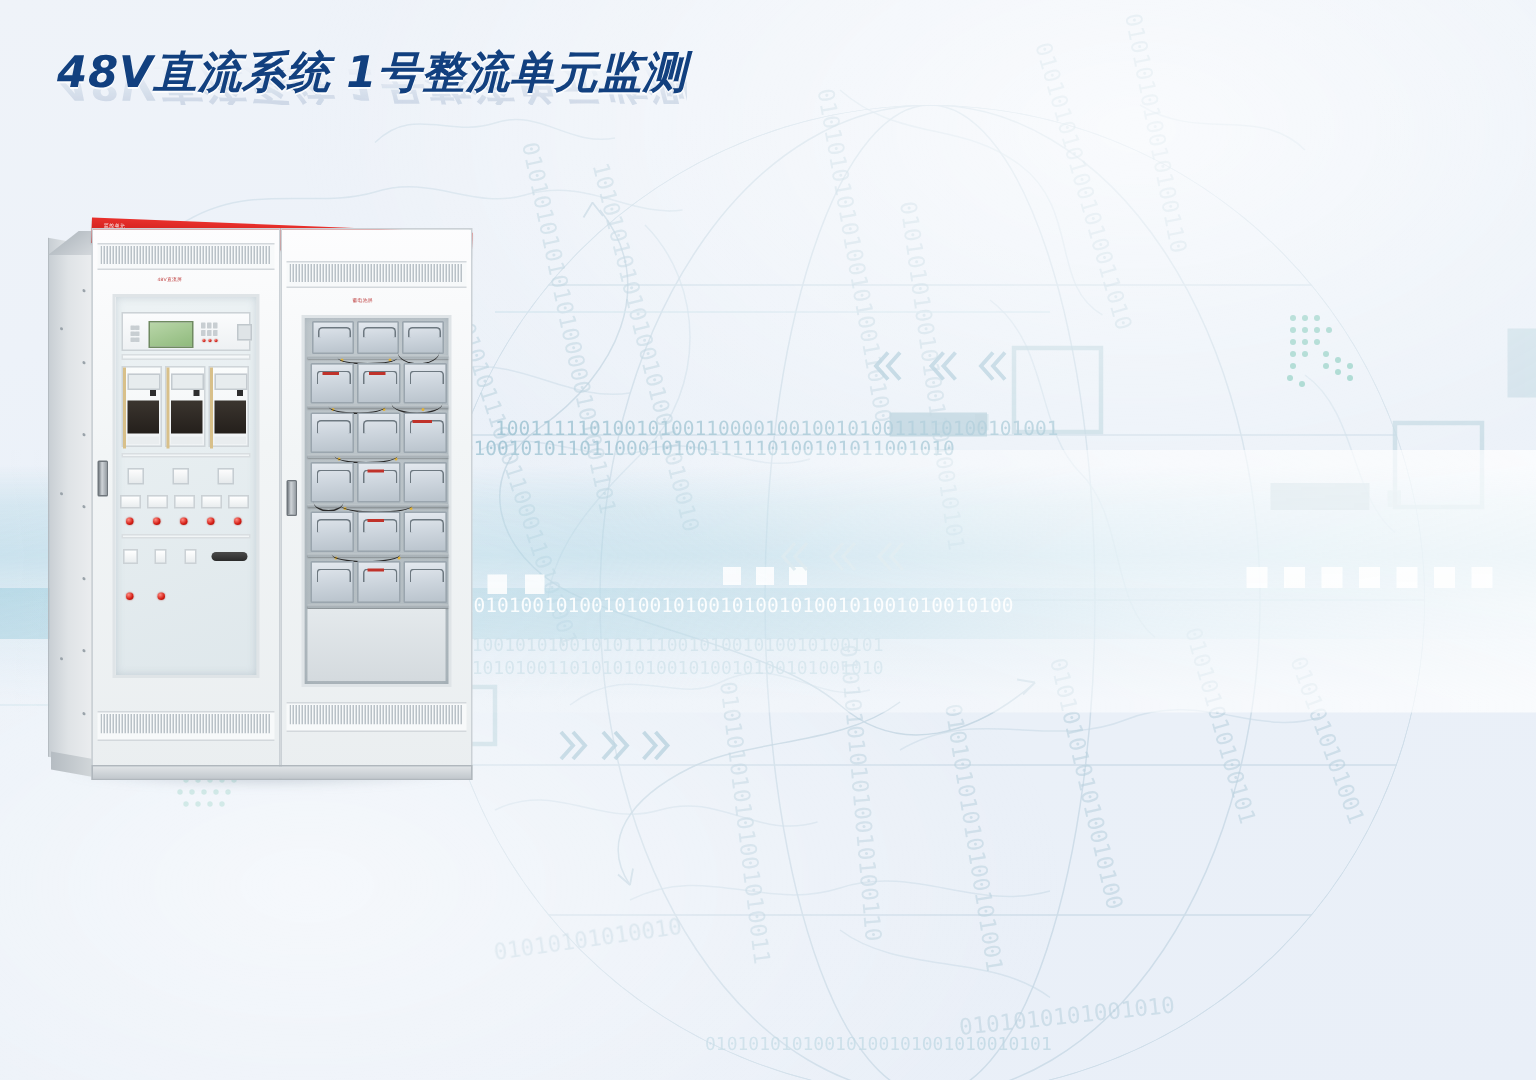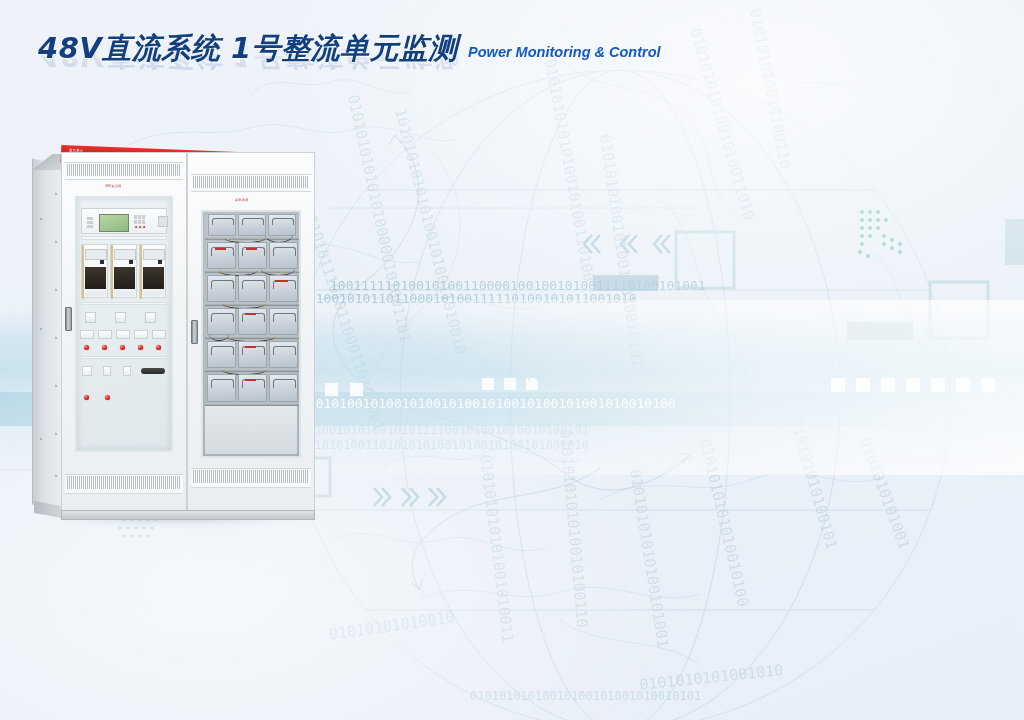--- a/index.html
+++ b/index.html
@@ -389,21 +389,20 @@
     </g>
   </svg>
 
   <div class="bgLayer sheen"></div>
   <div class="bandFade"></div>
 
   <div id="titleReflect">48V直流系统 1号整流单元监测</div>
 
   <div id="titleWrap">
     <div id="mainTitle" class="nosel">48V直流系统 1号整流单元监测</div>
-    <div id="subTitle" class="nosel">Power Monitoring &amp; Control</div>
   </div>
 
   <div id="cabinet">
 
     <div id="cabShadow"></div>
 
     <div id="sidePanel">
       <div class="sideScrew" style="left:22px;top:30px"></div>
       <div class="sideScrew" style="left:22px;top:78px"></div>
       <div class="sideScrew" style="left:22px;top:126px"></div>

